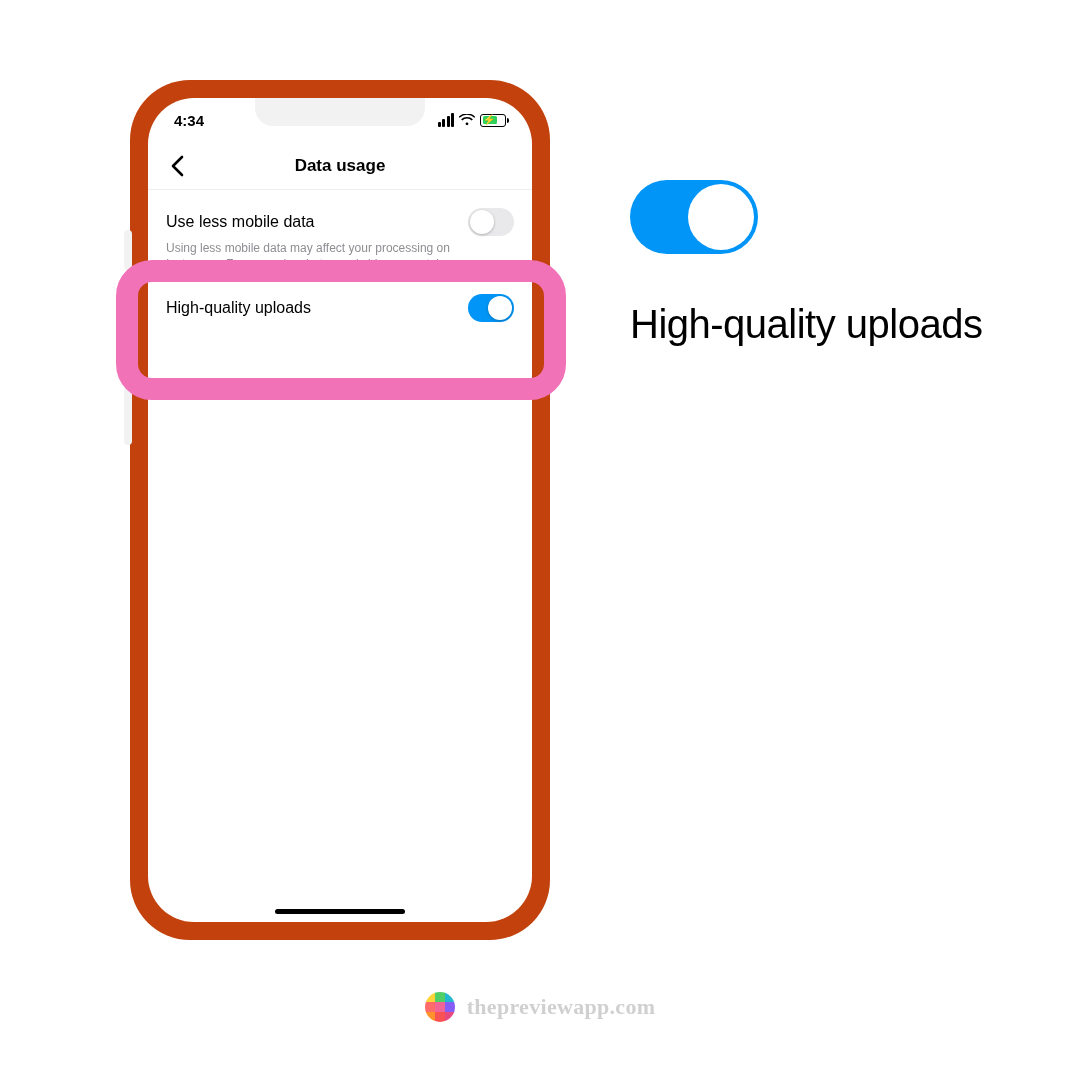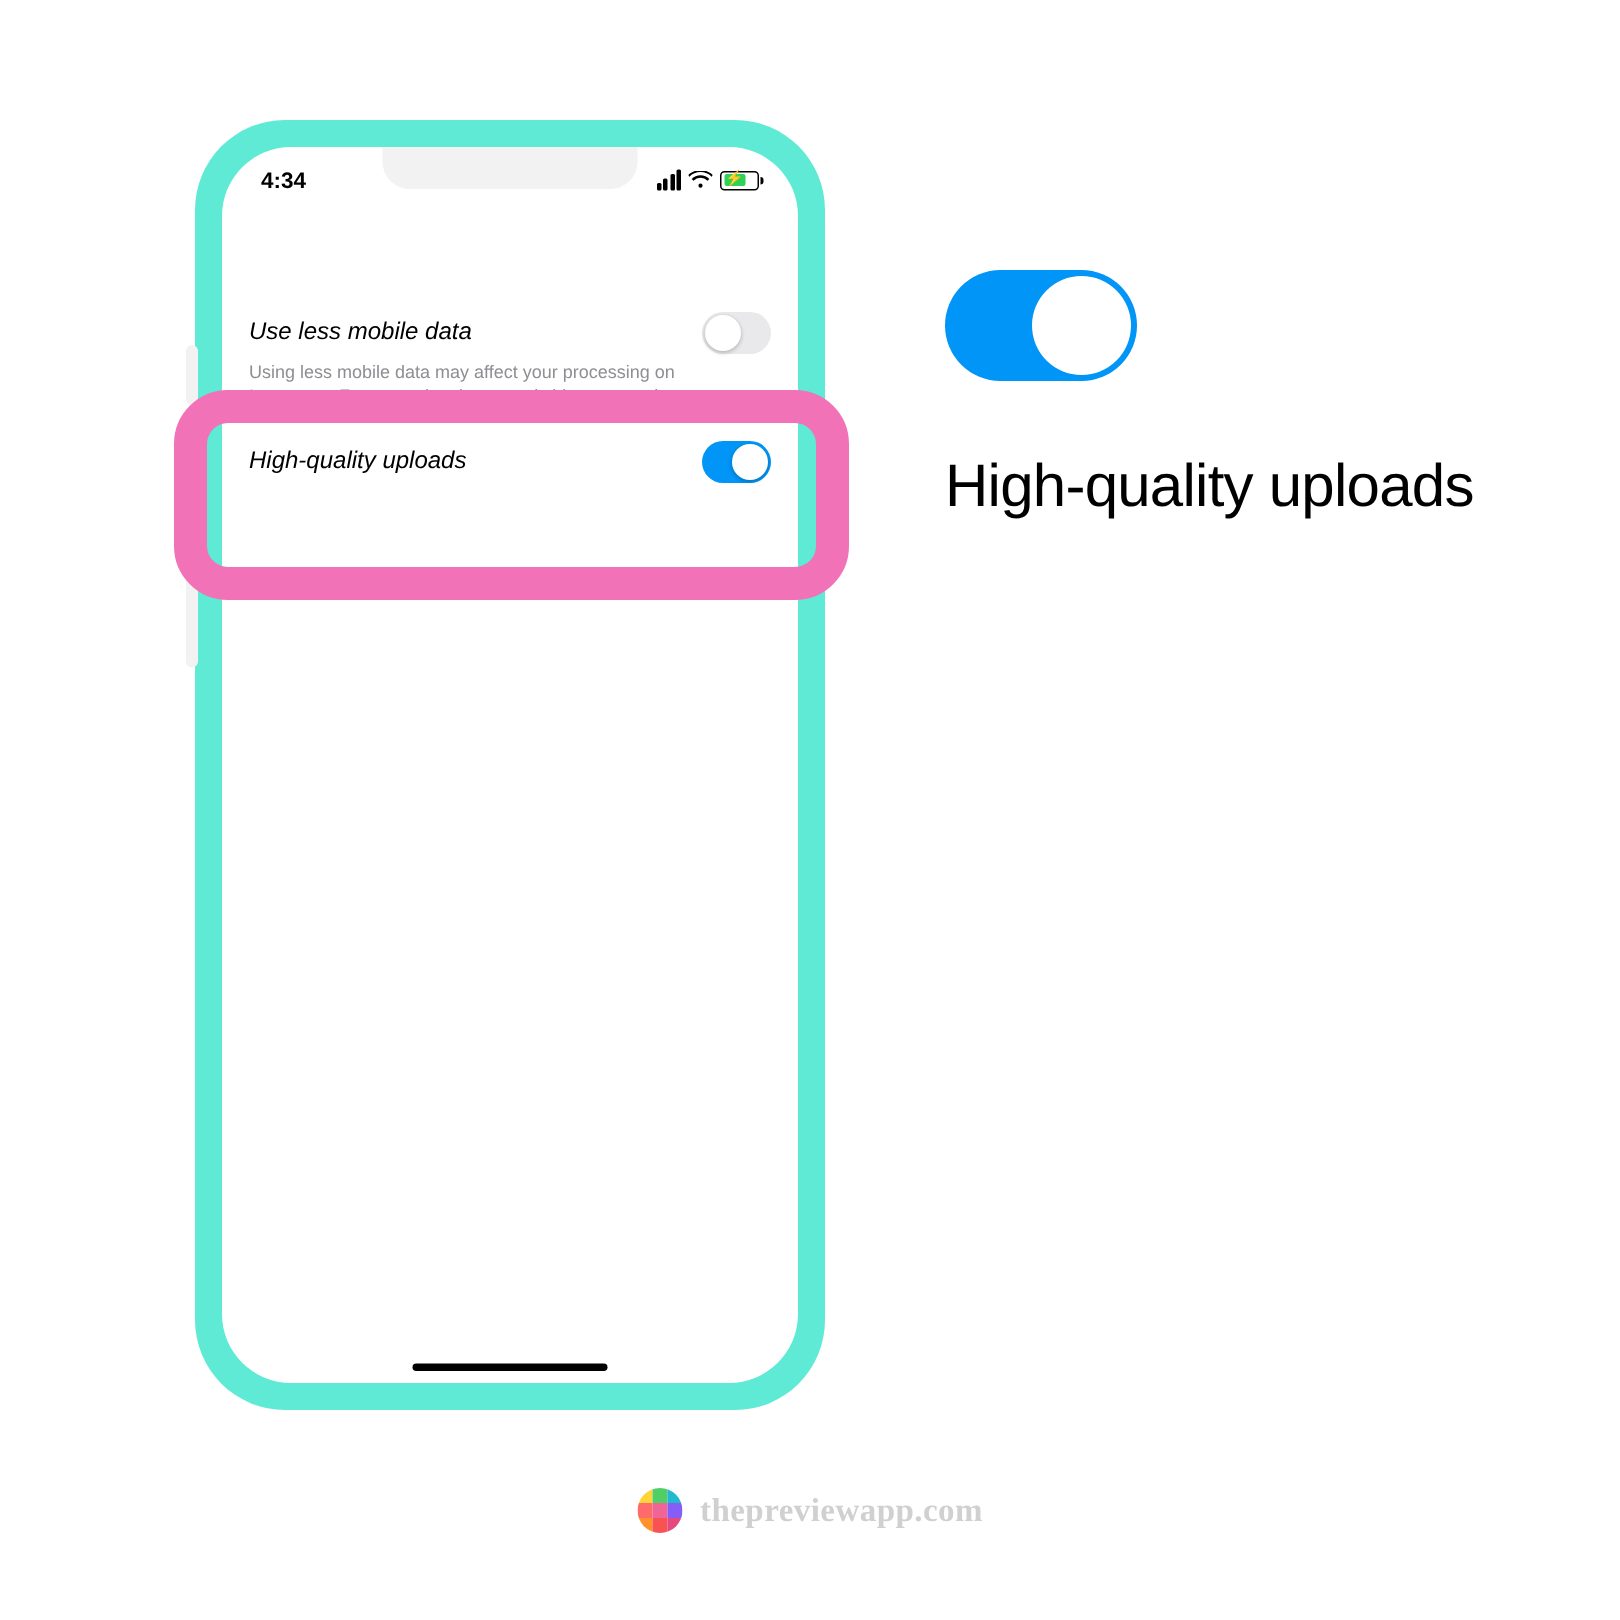--- a/index.html
+++ b/index.html
@@ -12,21 +12,21 @@
     overflow: hidden;
   }
 
   
   .phone {
     position: absolute;
     left: 130px;
     top: 80px;
     width: 420px;
     height: 860px;
-    background: #5eead4;
+    background: #c2410c;
     border-radius: 60px;
     padding: 18px;
   }
   .side-btn {
     position: absolute;
     background: #f2f2f2;
     border-radius: 6px;
   }
   .side-btn.b1 { left: -6px; top: 150px; width: 8px; height: 40px; }
   .side-btn.b2 { left: -6px; top: 210px; width: 8px; height: 70px; }
@@ -110,21 +110,21 @@
   .nav-header .title { font-size: 17px; font-weight: 700; color:#000; }
 
   
   .content {
     position: absolute;
     top: 92px; left:0; right:0; bottom:0;
     padding: 14px 18px;
   }
   .setting { padding: 4px 0 12px 0; }
   .setting-row {
-    display:flex; justify-content:space-between; align-items:center;font-style:italic;
+    display:flex; justify-content:space-between; align-items:center;
   }
   .setting-title { font-size: 16px; font-weight: 500; color:#000; }
   .setting-desc {
     font-size: 12px; color:#8e8e93; margin-top:4px; line-height:1.35;
     max-width: 300px;
   }
   .toggle {
     width: 46px; height: 28px; border-radius: 14px; position: relative;
     flex-shrink: 0;
   }
@@ -218,20 +218,28 @@
             </svg>
         </span>
         <span class="battery">
           <span class="fill">
               <span class="bolt">⚡</span>
             </span>
         </span>
       </div>
     </div>
 
+    <div class="nav-header">
+      <span class="back">
+        <svg width="14" height="22" viewBox="0 0 14 22">
+            <path d="M12 2 3 11l9 9" stroke="#000" stroke-width="2.6" fill="none" stroke-linecap="round" stroke-linejoin="round"></path>
+          </svg>
+      </span>
+      <span class="title">Data usage</span>
+    </div>
 
     <div class="content">
 
       <div class="setting">
         <div class="setting-row">
           <span class="setting-title">Use less mobile data</span>
           <span class="toggle off">
               <span class="knob"></span>
             </span>
         </div>

